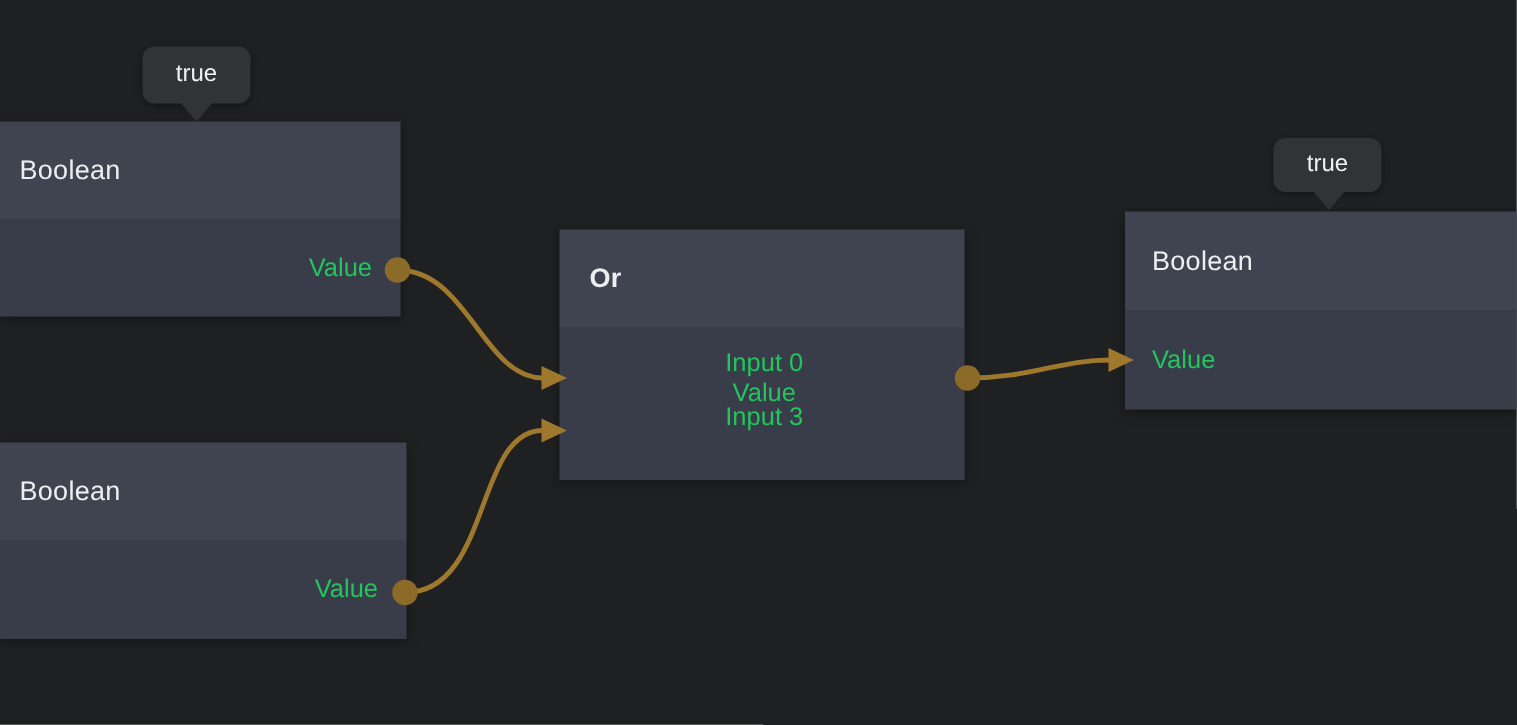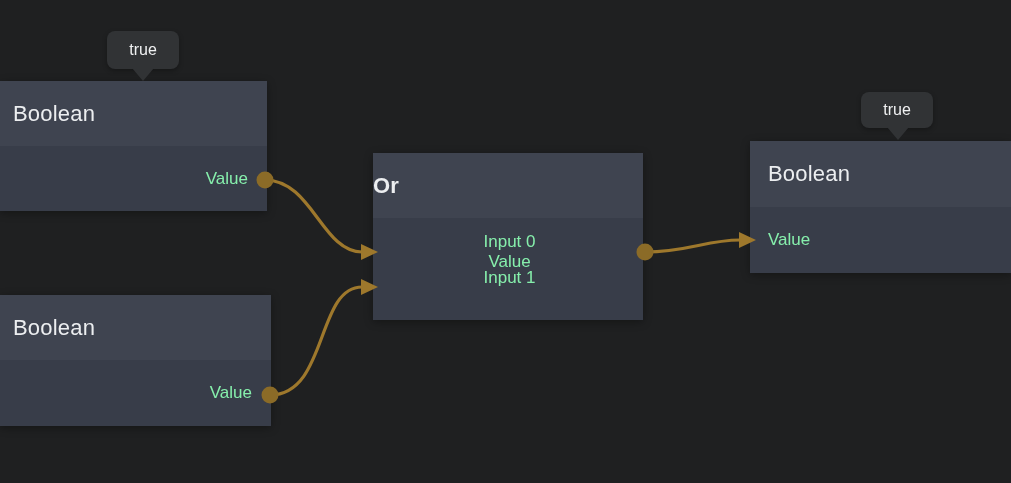--- a/index.html
+++ b/index.html
@@ -21,26 +21,26 @@
   .node {
     position: absolute;
     border-radius: 2px;
     box-shadow: 0 2px 8px rgba(0,0,0,0.35);
   }
   .node-header {
     background: #3f4450;
     display: flex;
     align-items: center;
     color: #eceef0;
-    font-size: 22px;
+    font-size: 18px;
     letter-spacing: 0.2px;
   }
   .node-body {
     background: #383d49;
-    color: #86efac;
+    color: #22c55e;
     font-size: 17px;
   }
   .title-regular { font-weight: 500; }
   .title-bold { font-weight: 700; }
 
   
   #node-bool1 { left: 0; top: 81px; width: 267px; height: 130px; }
   #node-bool1 .node-header { height: 65px; padding-left: 13px; }
   #node-bool1 .node-body {
     height: 65px; display: flex; align-items: center;
@@ -50,21 +50,21 @@
   
   #node-bool2 { left: 0; top: 295px; width: 271px; height: 131px; }
   #node-bool2 .node-header { height: 65px; padding-left: 13px; }
   #node-bool2 .node-body {
     height: 66px; display: flex; align-items: center;
     justify-content: flex-end; padding-right: 19px;
   }
 
   
   #node-or { left: 373px; top: 153px; width: 270px; height: 167px; }
-  #node-or .node-header { height: 65px; }
+  #node-or .node-header { height: 65px; padding-left: 20px; }
   #node-or .node-body { height: 102px; padding-top: 14px; box-sizing: border-box; }
   .or-row {
     height: 36px; display: flex; align-items: center;
     justify-content: space-between; padding: 0 16px 0 19px; flex-direction: column;
   }
 
   
   #node-bool3 { left: 750px; top: 141px; width: 261px; height: 132px; }
   #node-bool3 .node-header { height: 66px; padding-left: 18px; }
   #node-bool3 .node-body {
@@ -77,21 +77,20 @@
   .tooltip {
     position: absolute;
     background: #313335;
     color: #f0f1f2;
     font-size: 16px;
     border-radius: 8px;
     display: flex;
     align-items: center;
     justify-content: center;
     box-shadow: 0 2px 5px rgba(0,0,0,0.3);
-    margin-left: 12px;
   }
   .tooltip-tail {
     position: absolute;
     bottom: -12px;
     width: 0; height: 0;
     border-left: 11px solid transparent;
     border-right: 11px solid transparent;
     border-top: 13px solid #313335;
   }
   #tooltip-bool1 { left: 95px; top: 31px; width: 72px; height: 38px; }
@@ -142,21 +141,21 @@
   <div class="node" id="node-or">
     <div class="node-header">
       <span class="title-bold">Or</span>
     </div>
     <div class="node-body">
       <div class="or-row">
         <span class="port-label">Input 0</span>
         <span class="port-label">Value</span>
       </div>
       <div class="or-row">
-        <span class="port-label">Input 1</span>
+        <span class="port-label">Input 3</span>
       </div>
     </div>
   </div>
 
   <div class="node" id="node-bool3">
     <div class="node-header">
       <span class="title-regular">Boolean</span>
     </div>
     <div class="node-body">
       <span class="port-label">Value</span>

